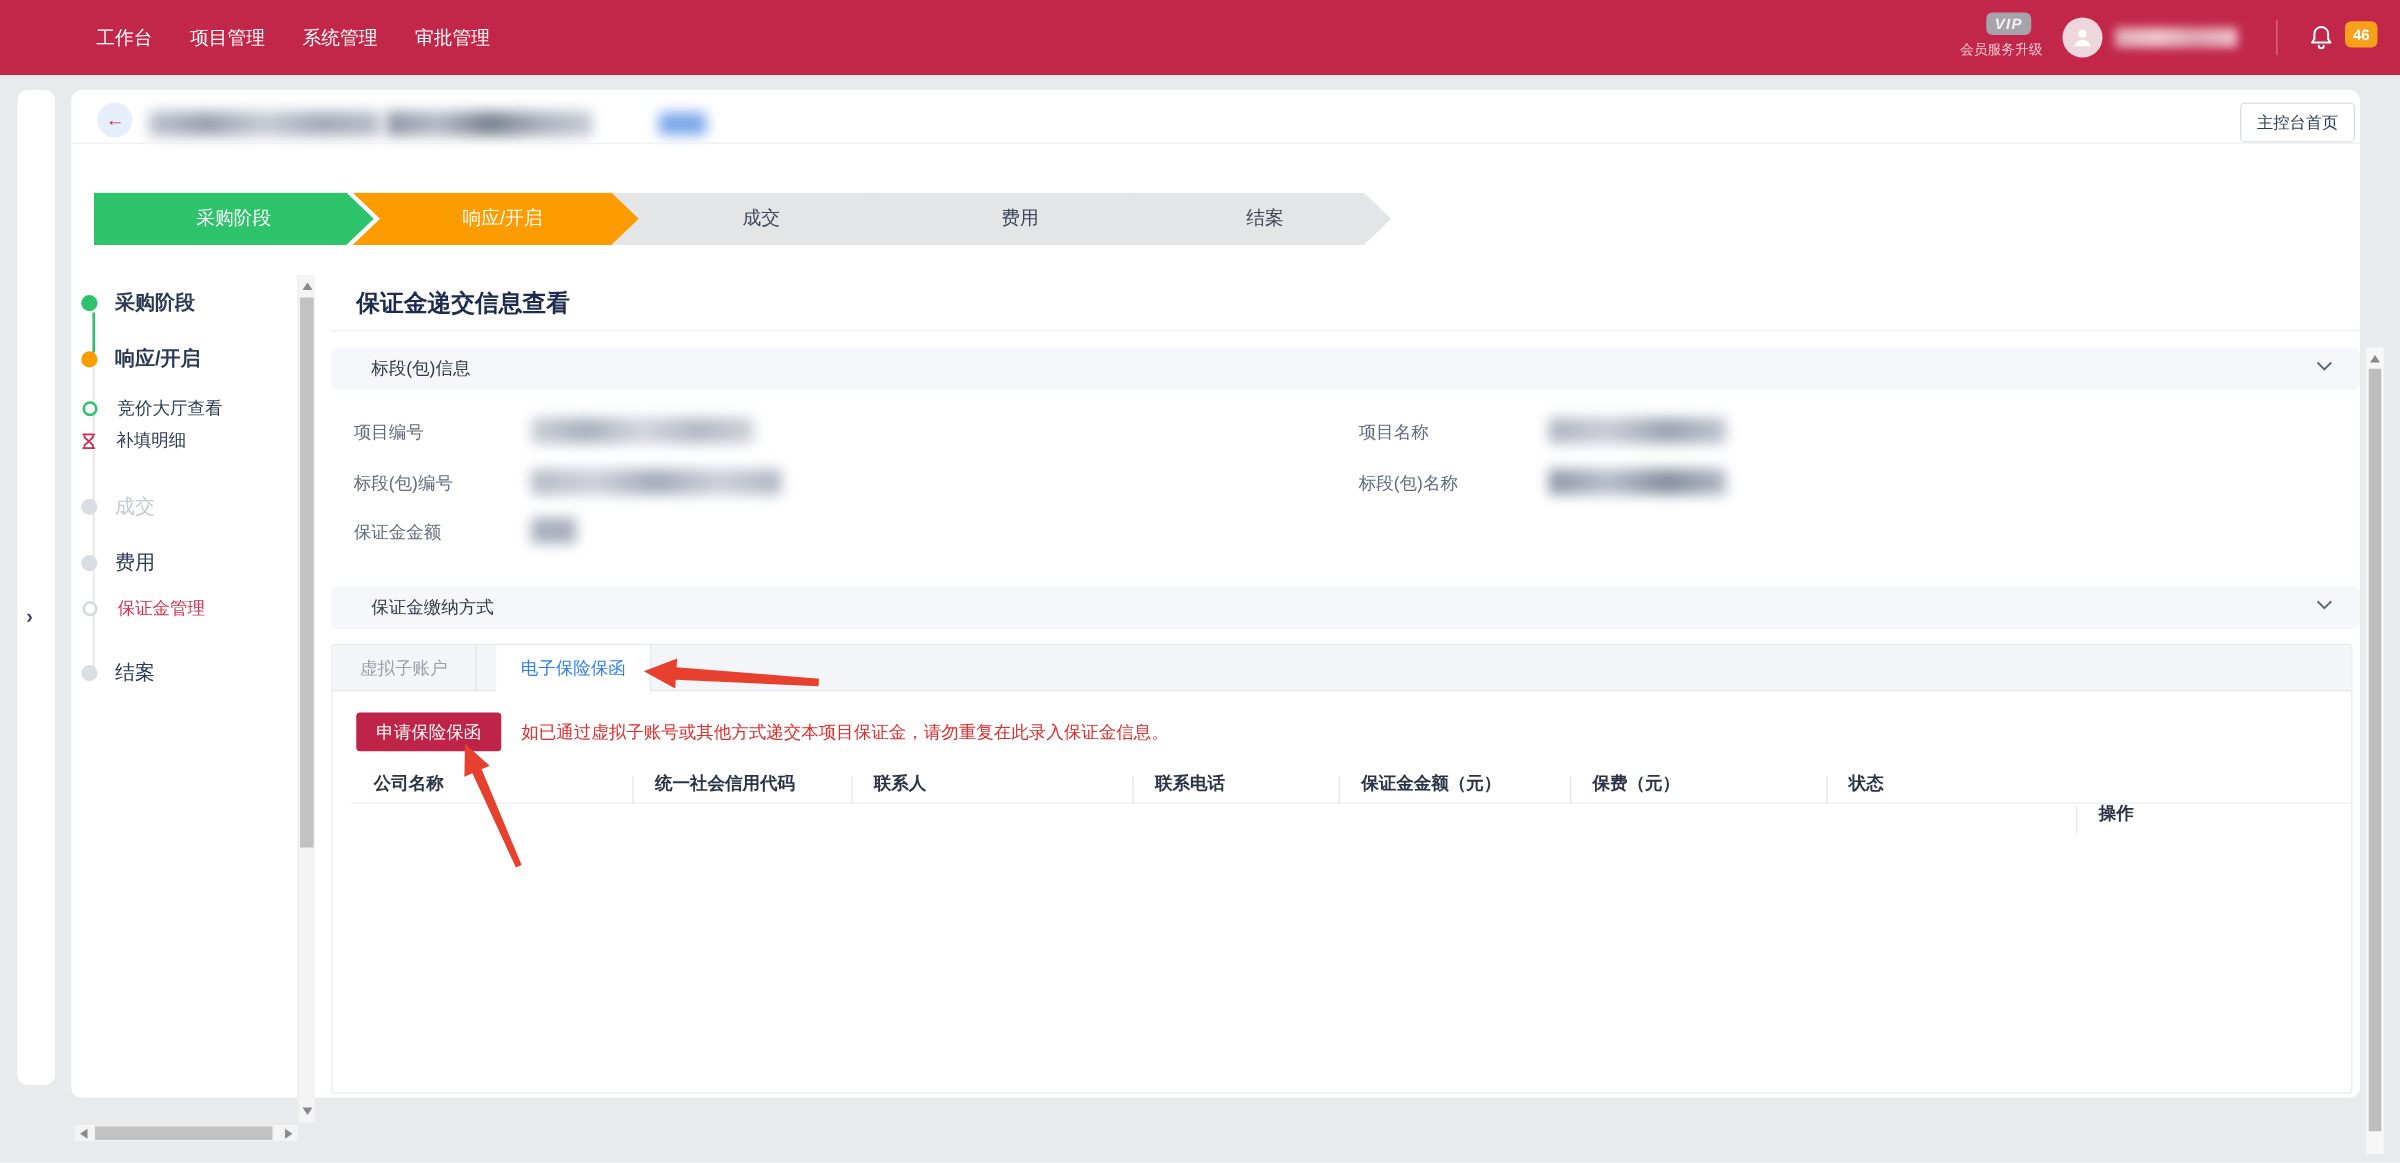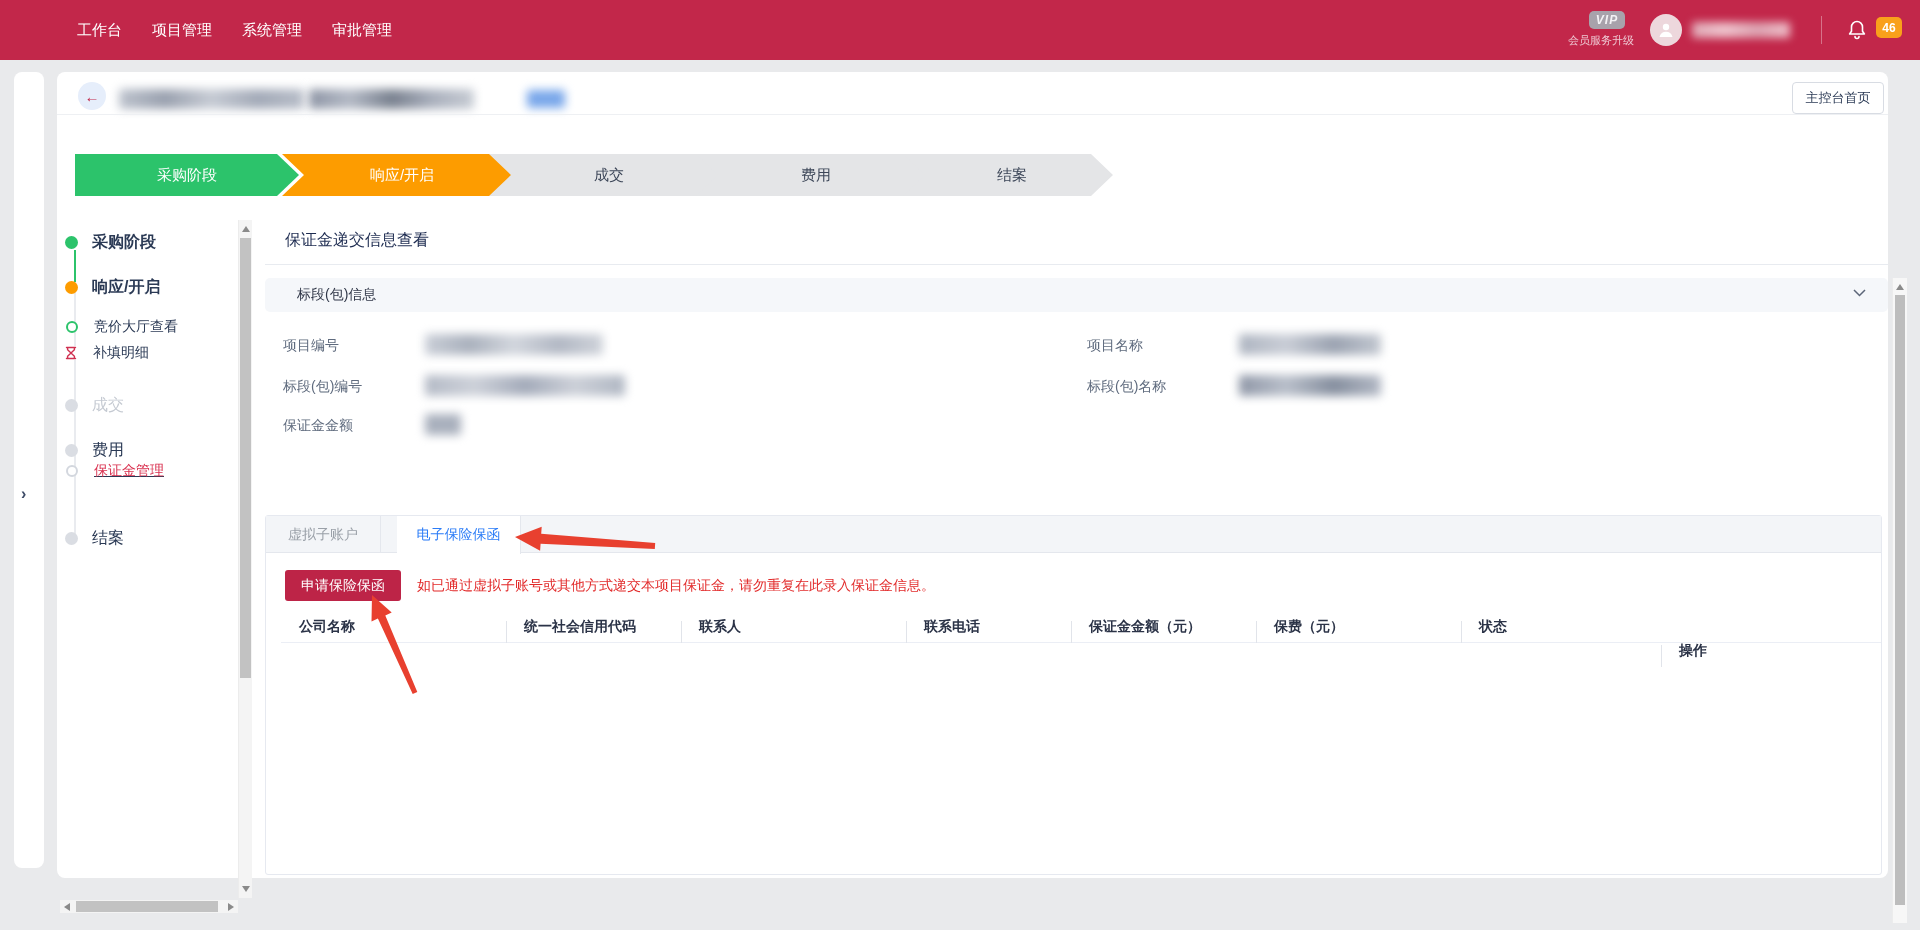--- a/index.html
+++ b/index.html
@@ -36,21 +36,21 @@
   .dot13{width:13px;height:13px;border-radius:50%;margin-left:5px;flex:0 0 auto;}
   .ring8{width:8px;height:8px;border-radius:50%;background:#fff;border:2px solid #2cc36b;margin-left:6px;flex:0 0 auto;}
   .stage-label{font-size:16px;margin-left:14px;white-space:nowrap;}
   .sub-label{font-size:14px;margin-left:16px;white-space:nowrap;}
   
   .sb-track-v{position:absolute;background:#f4f4f4;border-left:1px solid #ececec;}
   .sb-thumb{position:absolute;background:#c2c2c2;}
   .sb-arrow{position:absolute;width:0;height:0;}
   .sb-track-h{position:absolute;background:#f4f4f4;}
   
-  .page-title{position:absolute;left:228px;top:158px;font-size:16px;font-weight:normal;color:#1d2b50;}
+  .page-title{position:absolute;left:228px;top:158px;font-size:19px;font-weight:bold;color:#1d2b50;}
   .content-divider{position:absolute;left:208px;top:192px;width:1623px;height:1px;background:#e8ebf0;}
   .section-bar{position:absolute;left:208px;width:1623px;height:34px;background:#f5f7fa;border-radius:5px;display:flex;align-items:center;cursor:pointer;}
   .section-bar .sec-title{font-size:14px;color:#303748;margin-left:32px;}
   .sec-chevron{position:absolute;right:22px;top:11px;cursor:pointer;}
   .field-label{position:absolute;font-size:14px;color:#5f6b7e;white-space:nowrap;}
   .fval{position:absolute;height:21px;border-radius:2px;filter:blur(5px);}
   
   .tab-card{position:absolute;left:208px;top:443px;width:1617px;height:360px;border:1px solid #e6e9f0;border-radius:3px;background:#fff;box-sizing:border-box;}
   .tab-header{position:absolute;left:0;top:0;width:100%;height:37px;background:#f3f5f8;border-bottom:1px solid #e4e7ed;box-sizing:border-box;}
   .tab{position:absolute;top:0;height:37px;display:flex;align-items:center;justify-content:center;font-size:14px;cursor:pointer;box-sizing:border-box;}
@@ -137,21 +137,21 @@
     <span class="sub-label" style="color:#2b3a55;margin-left:15px;">补填明细</span>
   </div>
   <div class="side-item" style="top:323px;">
     <span class="dot13" style="background:#dadde3;"></span>
     <span class="stage-label" style="color:#c5cad2;">成交</span>
   </div>
   <div class="side-item" style="top:368px;">
     <span class="dot13" style="background:#dadde3;"></span>
     <span class="stage-label" style="color:#2b3a55;">费用</span>
   </div>
-  <div class="side-item" style="top:390px;text-decoration:underline;">
+  <div class="side-item" style="top:406px;">
     <span class="ring8" style="border-color:#d3d7de;"></span>
     <span class="sub-label" style="color:#d9304f;">保证金管理</span>
   </div>
   <div class="side-item" style="top:456px;">
     <span class="dot13" style="background:#dadde3;"></span>
     <span class="stage-label" style="color:#2b3a55;">结案</span>
   </div>
 
   <div class="sb-track-v" style="left:181px;top:148px;width:13px;height:678px;">
     <div class="sb-arrow" style="left:3px;top:6px;border-left:4px solid transparent;border-right:4px solid transparent;border-bottom:6px solid #8a8a8a;"></div>
@@ -178,20 +178,26 @@
   <div class="fval" style="left:368px;top:262px;width:178px;background:linear-gradient(90deg,#c9ced7,#aab1bd,#d2d6dd,#b2b8c4,#cfd3da);"></div>
   <div class="field-label" style="left:1030px;top:265px;">项目名称</div>
   <div class="fval" style="left:1182px;top:262px;width:142px;background:linear-gradient(90deg,#aeb5c1,#c9cdd6,#9ba3b1,#c2c7d0);"></div>
   <div class="field-label" style="left:226px;top:306px;">标段(包)编号</div>
   <div class="fval" style="left:368px;top:303px;width:200px;background:linear-gradient(90deg,#b4bac6,#cdd1d9,#a4abba,#ccd0d8,#b0b7c3);"></div>
   <div class="field-label" style="left:1030px;top:306px;">标段(包)名称</div>
   <div class="fval" style="left:1182px;top:303px;width:142px;background:linear-gradient(90deg,#8f97a7,#b9bfca,#868f9f,#b3b9c5);"></div>
   <div class="field-label" style="left:226px;top:345px;">保证金金额</div>
   <div class="fval" style="left:368px;top:342px;width:36px;background:#a9b0bd;"></div>
 
+  <div class="section-bar" style="top:397px;">
+    <span class="sec-title">保证金缴纳方式</span>
+    <svg class="sec-chevron" width="13" height="8" viewBox="0 0 13 8">
+      <polyline points="1,1 6.5,6.5 12,1" fill="none" stroke="#5c6678" stroke-width="1.5"></polyline>
+    </svg>
+  </div>
 
   <div class="tab-card">
     <div class="tab-header"></div>
     <div class="tab inactive">虚拟子账户</div>
     <div class="tab active">电子保险保函</div>
 
     <button class="apply-btn">申请保险保函</button>
     <div class="warning-text">如已通过虚拟子账号或其他方式递交本项目保证金，请勿重复在此录入保证金信息。</div>
 
     <div class="thead">

